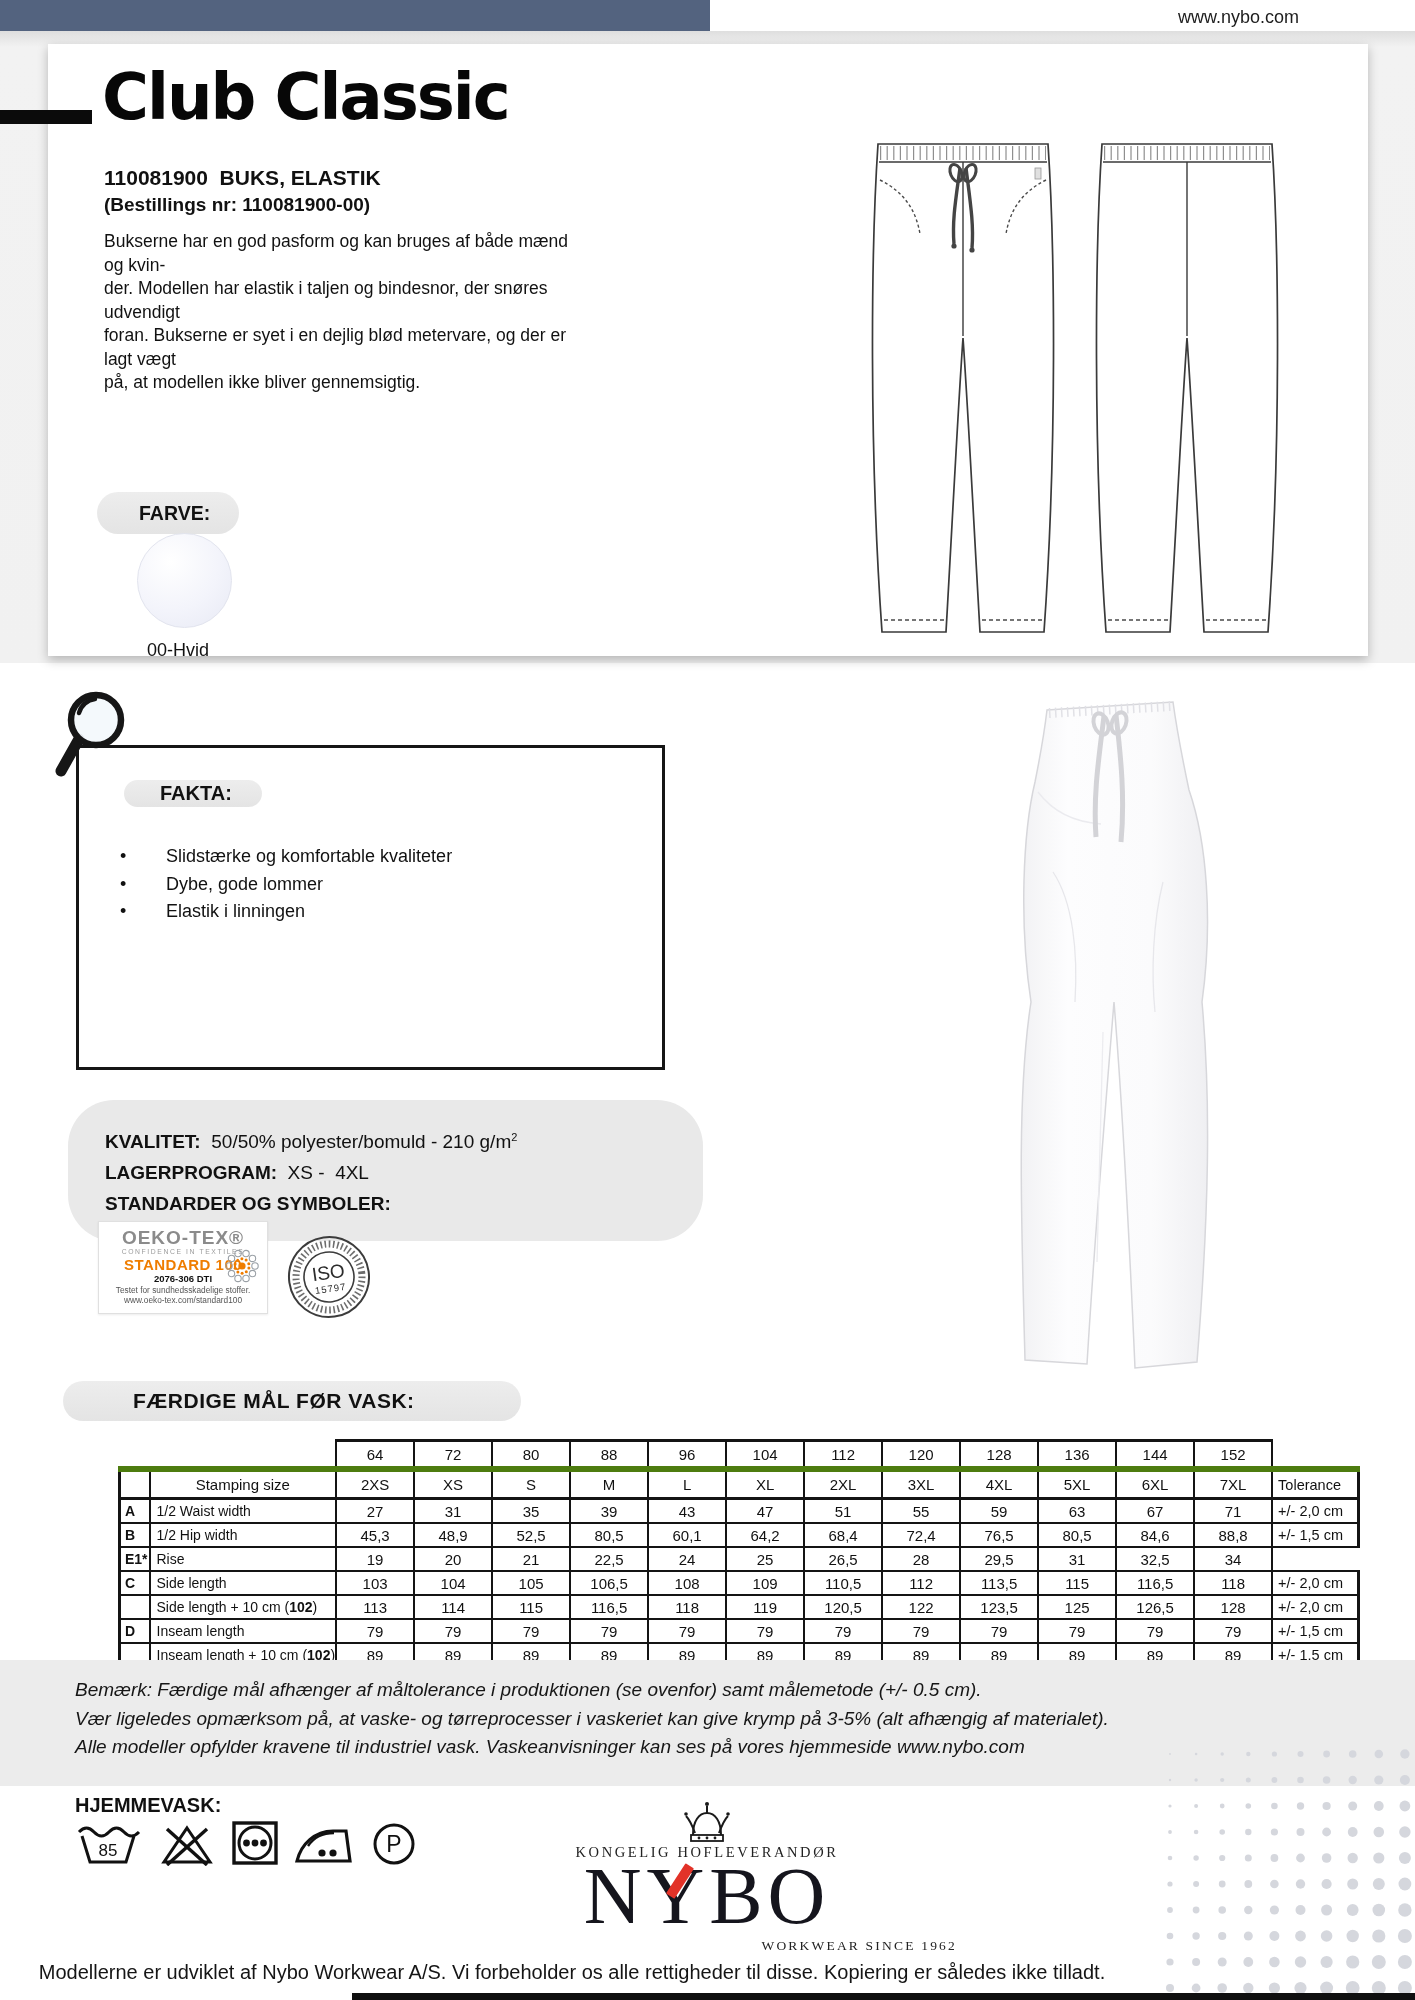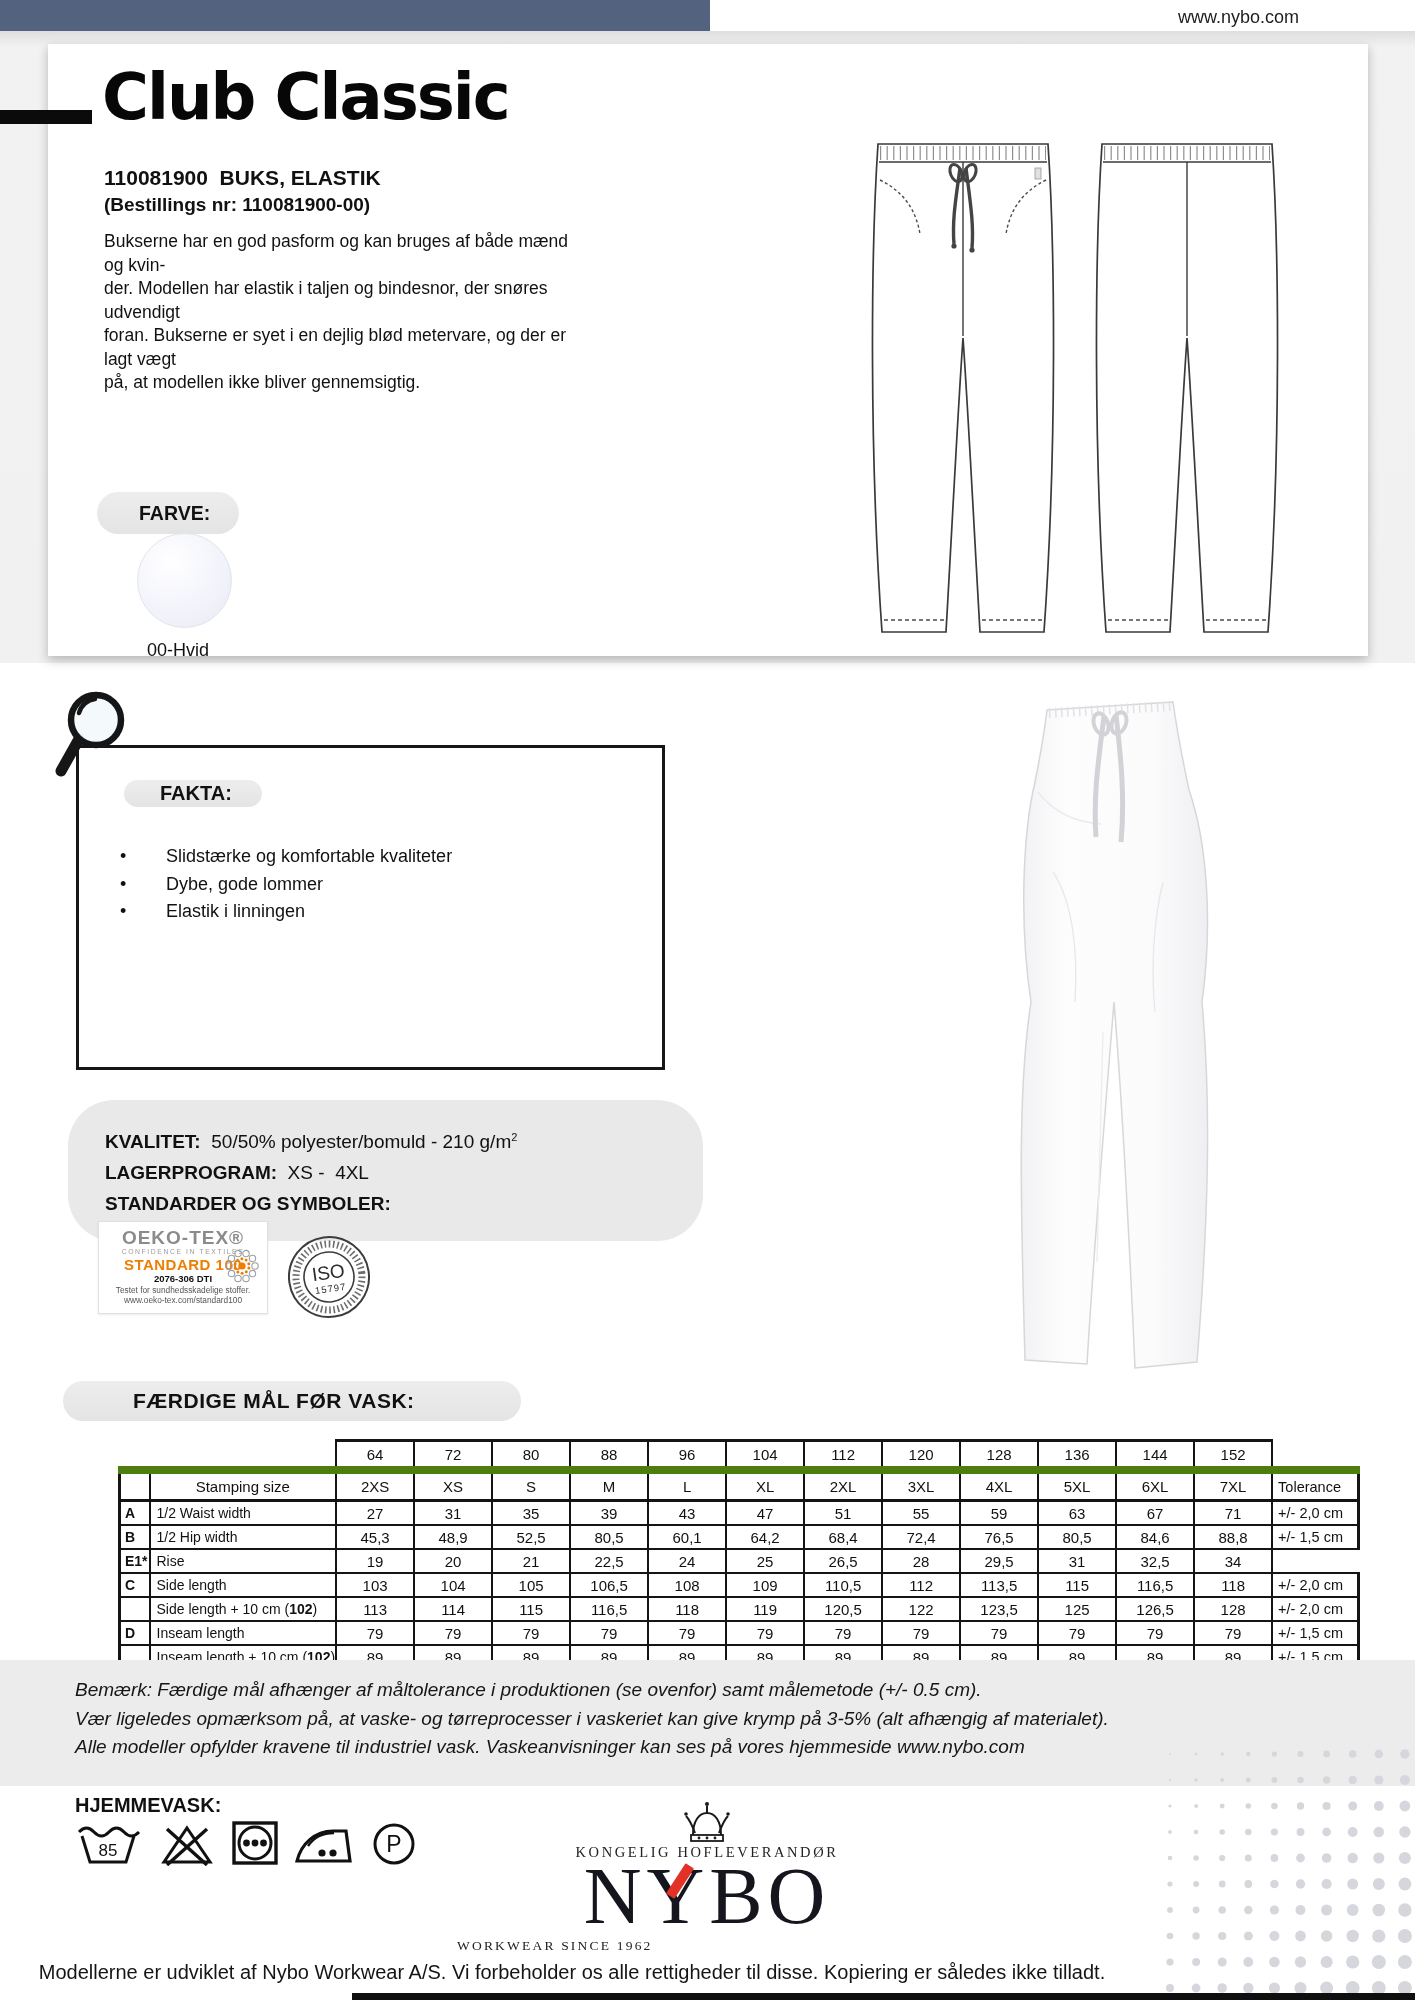--- a/index.html
+++ b/index.html
@@ -58,21 +58,21 @@
   
   .maal-pill{left:63px;top:1381px;width:458px;height:40px;font-size:21px;padding-left:70px;box-sizing:border-box;letter-spacing:.5px;}
   .sztbl{position:absolute;left:118px;top:1439px;border-collapse:collapse;table-layout:fixed;color:#111;}
   .sztbl td{border:2px solid #141414;text-align:center;font-size:15px;height:22px;padding:0;
             overflow:hidden;white-space:nowrap;}
   .sztbl tr td:first-child{border-left:3px solid #141414;}
   .sztbl tr td:last-child{border-right:3px solid #141414;}
   .sztbl tr:last-child td{border-bottom:3px solid #141414;}
   .sztbl .r0 td{height:24px;}
   .sztbl .s0{border-top:3px solid #141414;border-bottom:3px solid #141414;}
-  .sztbl .r1 td{border-top:8px solid #4d7c0f;border-bottom:3px solid #141414;height:25px;margin-left:12px;}
+  .sztbl .r1 td{border-top:6px solid #4d7c0f;border-bottom:3px solid #141414;height:25px;margin-left:12px;}
   .sztbl .nob{border:none !important;}
   .sztbl .noTol{border-top:none;border-right:none !important;border-bottom:none;}
   .sztbl .lt{font-weight:bold;text-align:left;padding-left:4px;font-size:14px;}
   .sztbl .nm{text-align:left;padding-left:6px;font-size:14px;}
   .sztbl .tol{text-align:left;padding-left:5px;font-size:14.5px;}
   .sztbl .ctr{text-align:center;padding-left:0;}
 
   
   .note-band{left:0;top:1660px;width:1415px;height:126px;background:#ececec;}
   .note-text{left:75px;top:1676px;font-size:19px;font-style:italic;line-height:28.5px;color:#161616;}
@@ -82,21 +82,21 @@
   .wash-row{left:75px;top:1820px;display:flex;align-items:flex-end;gap:15px;}
 
   
   .crown{left:681px;top:1799px;}
   .kongelig{left:457px;top:1844px;width:500px;text-align:center;font-size:14.5px;letter-spacing:2.6px;
             font-family:"Liberation Serif",serif;color:#222;}
   .nybo-word{left:457px;top:1856px;width:500px;text-align:center;font-size:80px;line-height:80px;
              font-family:"Liberation Serif",serif;letter-spacing:5px;color:#15151d;}
   .nybo-word .ny{position:relative;display:inline-block;}
   .nybo-word .ny i{position:absolute;left:29px;top:7px;width:10px;height:36px;transform:rotate(33deg);border-radius:1px;}
-  .since{left:457px;top:1938px;width:500px;text-align:left;font-size:13.5px;letter-spacing:2.2px;
+  .since{left:457px;top:1938px;width:500px;text-align:right;font-size:13.5px;letter-spacing:2.2px;
          font-family:"Liberation Serif",serif;color:#222;}
 
   .dotgrid{left:1152px;top:1740px;}
   .footer-note{left:0;top:1961px;width:1144px;text-align:center;font-size:20px;color:#151515;}
   .bottom-bar{left:352px;top:1993px;width:1063px;height:7px;background:#0f0f0f;}
 
   svg{display:block;}
 </style>
 </head>
 <body>

